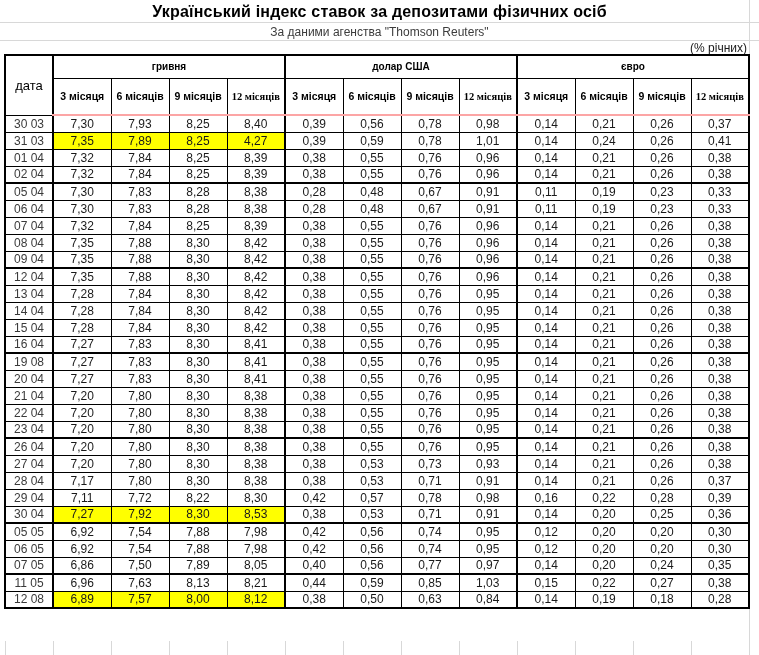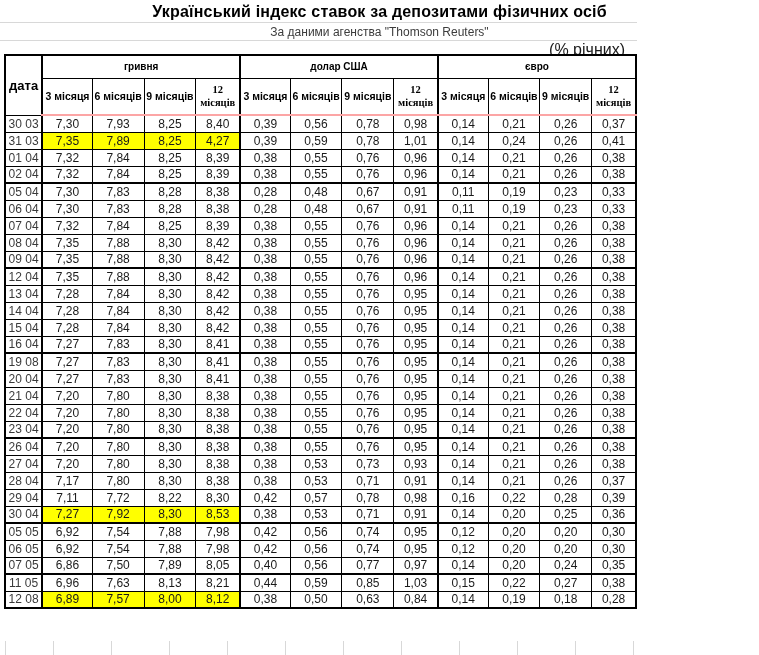--- a/index.html
+++ b/index.html
@@ -1,49 +1,49 @@
 <!DOCTYPE html>
 <html><head>
 <meta charset="utf-8">
 <style>
   * { margin:0; padding:0; box-sizing:border-box; }
   html,body { background:#ffffff; }
   .page {
-    position:relative; width:637px; height:655px; background:#fff;
+    position:relative; width:759px; height:655px; background:#fff;
     font-family:"Liberation Sans", sans-serif; overflow:hidden; color:#000;
   }
   .gridline { position:absolute; background:#d8d8d8; }
   .gl-h { left:0; width:759px; height:1px; }
   .gl-v { top:0; width:1px; height:655px; }
   .stub { position:absolute; width:1px; height:14px; top:641px; background:#d8d8d8; }
 
   .title {
     position:absolute; top:3px; left:0; width:759px; text-align:center;
     font-size:16px; font-weight:bold; letter-spacing:.2px;
   }
   .subtitle {
     position:absolute; top:25px; left:0; width:759px; text-align:center;
     font-size:12px; color:#3c3c3c;
   }
   .unit-note {
-    position:absolute; top:41px; right:12px; font-size:16px; color:#1a1a1a;
+    position:absolute; top:41px; right:12px; font-size:12px; color:#1a1a1a;
   }
 
   table.rates {
     position:absolute; left:4px; top:54px;
     border-collapse:collapse; table-layout:fixed;
     border:2px solid #000; background:#fff;
   }
   .rates th, .rates td {
     border:1px solid #000; text-align:center; vertical-align:middle;
     overflow:hidden; padding:0;
   }
   .rates .thickL { border-left:2px solid #000 !important; }
   .rates tr.cur-row th.cur { height:23px; font-size:10px; font-weight:bold; }
-  .rates th.date-h { font-size:13px; font-weight:bold; }
+  .rates th.date-h { font-size:13px; font-weight:normal; }
   .rates tr.months th {
     height:37px; font-size:10.5px; font-weight:bold; line-height:1.25;
     border-bottom:2px solid #fca5a5; white-space:nowrap;
   }
   .rates tr.months th.wrap { white-space:normal;font-family:Liberation Serif, serif; }
   .rates tbody td { height:17px; font-size:12px; color:#1a1a1a; }
   .rates tbody td.date { color:#3a3a3a;margin-left:15px; }
   .rates tbody tr.group-end td { border-bottom:2px solid #000; }
   .rates tbody td.hl { background:#ffff00; }
 </style>

